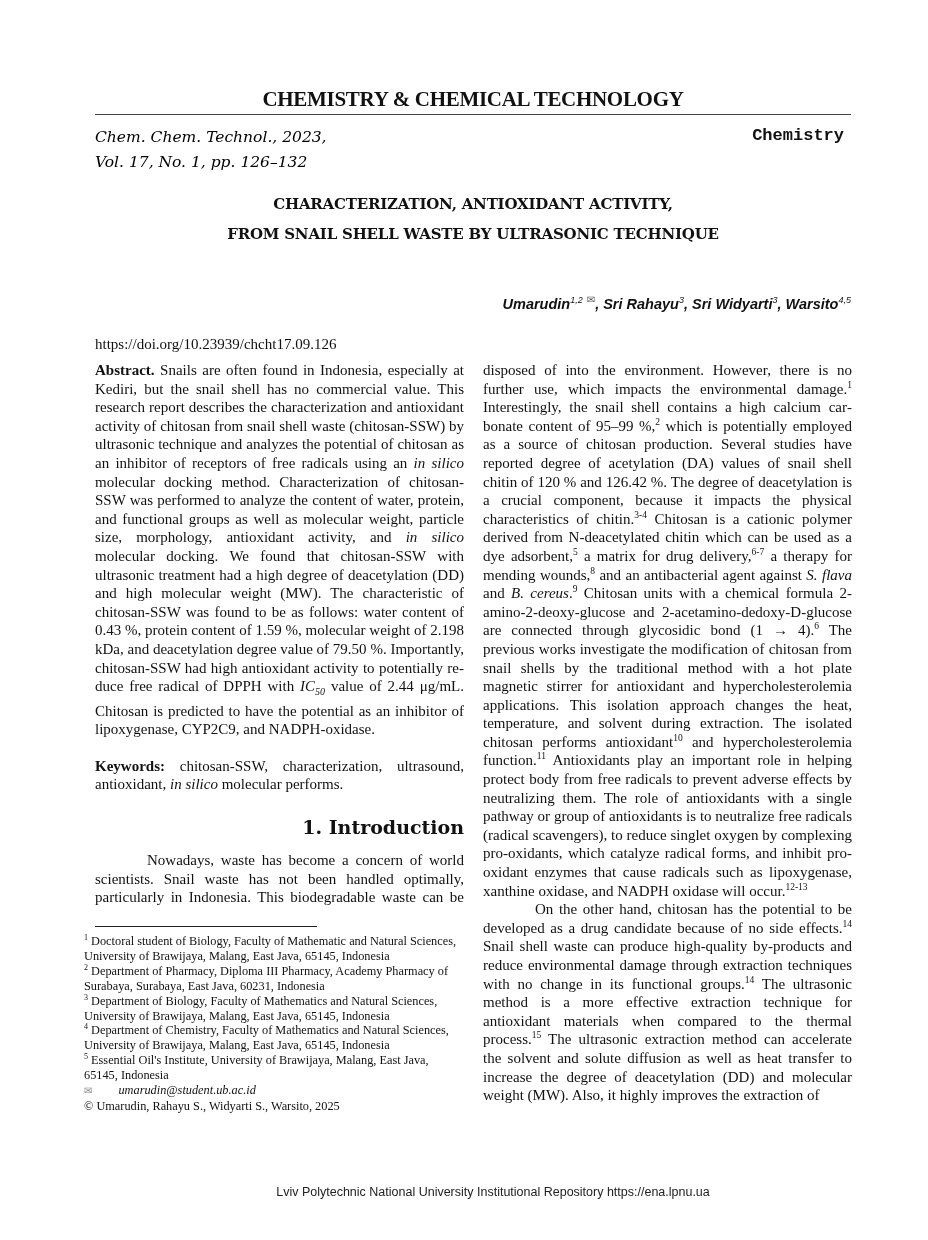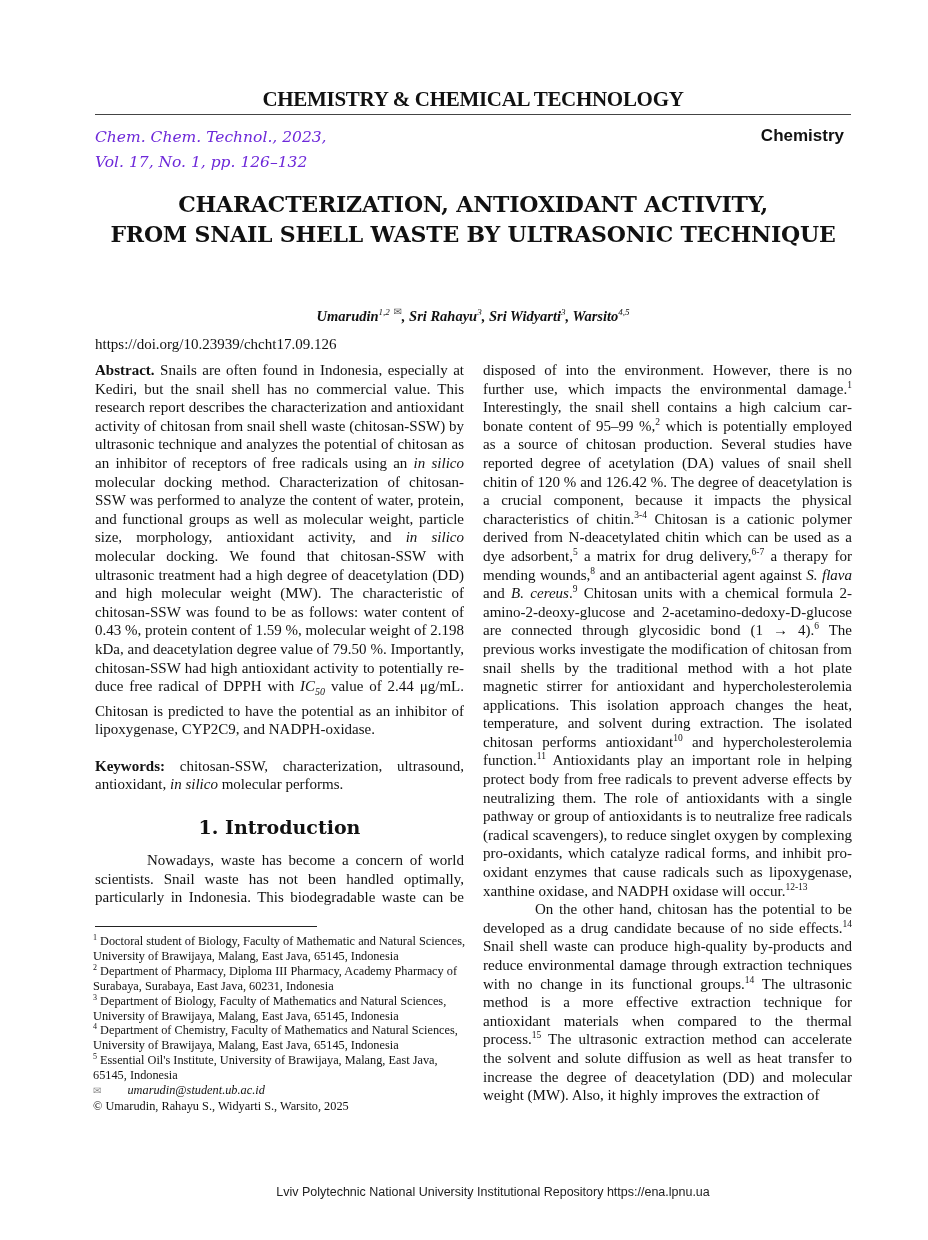--- a/index.html
+++ b/index.html
@@ -1,37 +1,37 @@
 <!DOCTYPE html>
 <html><head>
 <meta charset="utf-8">
 <style>
   html, body { margin: 0; padding: 0; background: #ffffff; }
   body { width: 928px; height: 1240px; position: relative; color: #111; font-family: "Liberation Serif", serif; overflow: hidden; }
   .abs { position: absolute; }
   .journal-header { left: 95px; width: 756px; top: 87px; text-align: center; font-family: "Liberation Serif", serif; font-weight: bold; font-size: 21px; letter-spacing: -0.3px; }
   .header-rule { left: 95px; width: 756px; top: 114px; height: 0; border-top: 1.3px solid #444; }
-  .citation { left: 95px; top: 125px; font-family: "DejaVu Serif", serif; font-style: italic; font-size: 15.5px; line-height: 25px; color: #6d28d9; }
-  .section-tag { right: 84px; top: 126px; font-family: Liberation Sans, sans-serif; font-weight: bold; font-size: 17px; }
-  .title { left: 95px; width: 756px; top: 189px; text-align: center; font-family: "DejaVu Serif", serif; font-weight: bold; font-size: 22px; line-height: 30px; letter-spacing: -0.2px; }
-  .authors { left: 95px; width: 756px; top: 306px; text-align: center; font-family: Liberation Serif, serif; font-style: italic; font-weight: bold; font-size: 14.5px; }
+  .citation { left: 95px; top: 125px; font-family: "DejaVu Serif", serif; font-style: italic; font-size: 15.5px; line-height: 25px; color: #000000; }
+  .section-tag { right: 84px; top: 126px; font-family: Liberation Mono, monospace; font-weight: bold; font-size: 17px; }
+  .title { left: 95px; width: 756px; top: 189px; text-align: center; font-family: "DejaVu Serif", serif; font-weight: bold; font-size: 15px; line-height: 30px; letter-spacing: -0.2px; }
+  .authors { left: 95px; width: 756px; top: 294px; text-align: right; font-family: Liberation Sans, sans-serif; font-style: italic; font-weight: bold; font-size: 14.5px; }
   .authors sup { font-size: 9px; font-weight: normal; }
   .mail-glyph { font-size: 10px; font-style: normal; font-weight: normal; color: #555; vertical-align: super; }
   .doi { left: 95px; top: 336px; font-size: 15px; }
   .col { width: 369px; font-size: 15px; line-height: 18.6px; text-align: justify; hyphens: manual; }
   .col-left { left: 95px; top: 361px; }
   .col-right { left: 483px; top: 361px; }
   .col p { margin: 0; }
   .indent { text-indent: 52px; }
   b.kw { font-weight: bold; }
   sup { font-size: 9.5px; line-height: 0; }
   .keywords { margin-top: 18px !important; }
-  .intro-heading { margin: 22px 0 13px 0; font-family: "DejaVu Serif", serif; font-weight: bold; font-size: 19px; line-height: 22px; text-align: center; }
+  .intro-heading { margin: 22px 0 13px 0; font-family: "DejaVu Serif", serif; font-weight: bold; font-size: 19px; line-height: 22px; text-align: right; }
   .fn-rule { left: 95px; top: 926px; width: 222px; border-top: 1.2px solid #222; }
-  .footnotes { left: 93px; top: 934px; width: 372px; font-size: 12.3px; line-height: 14.9px; }
+  .footnotes { left: 84px; top: 934px; width: 372px; font-size: 12.3px; line-height: 14.9px; }
   .footnotes div { margin: 0; }
   .footnotes sup { font-size: 8px; }
   .fn-mail { font-size: 10px; color: #888; }
   .email { font-style: italic; margin-left: 23px; }
   .footer { left: 0; width: 928px; top: 1185px; text-align: center; font-family: "Liberation Sans", sans-serif; font-size: 12.5px; color: #222; margin-left: 29px; }
   sub { font-size: 10px; }
 </style>
 </head>
 <body>
 

